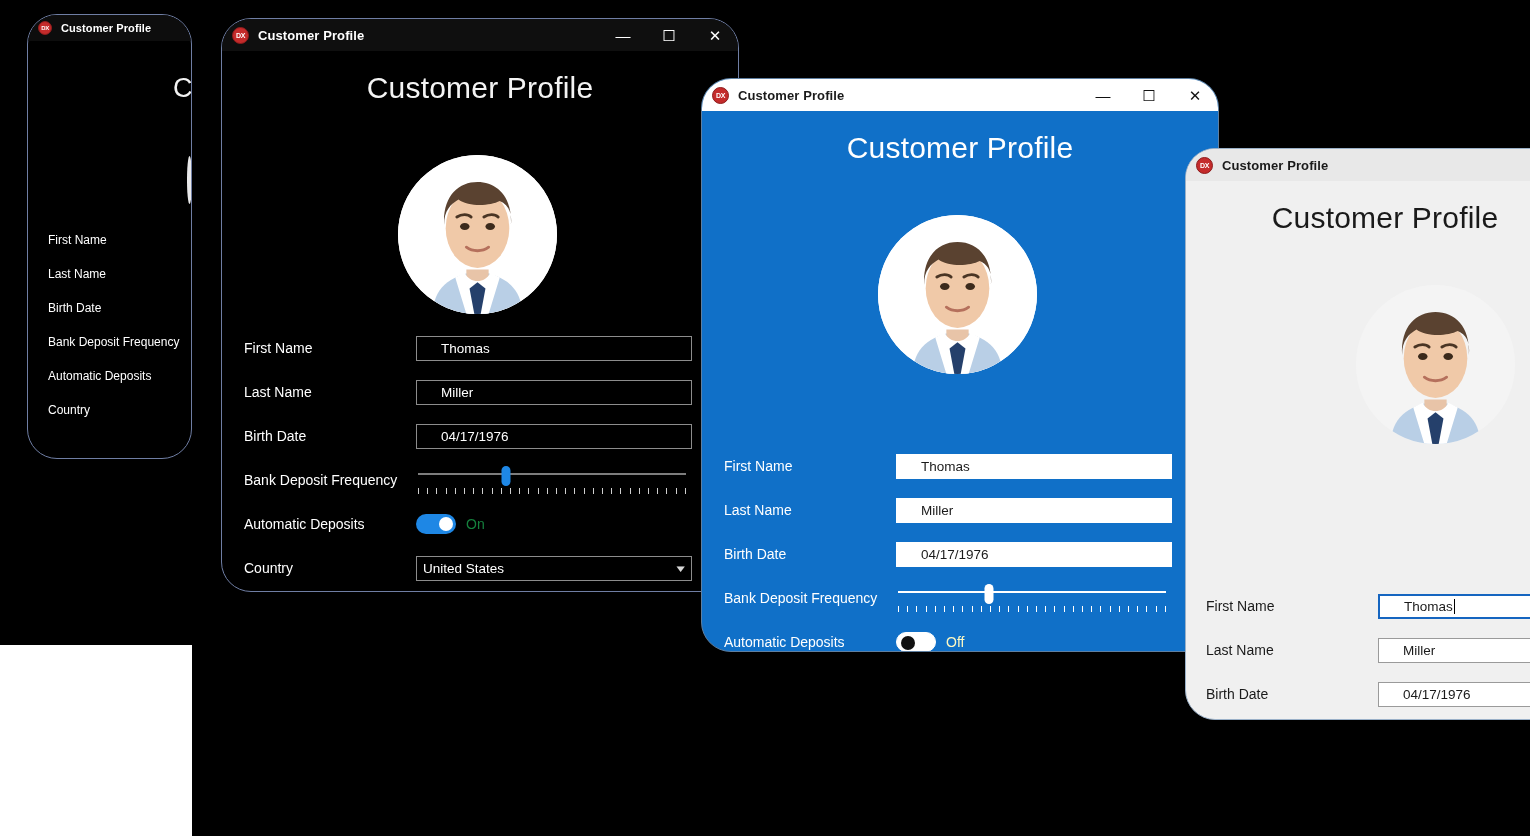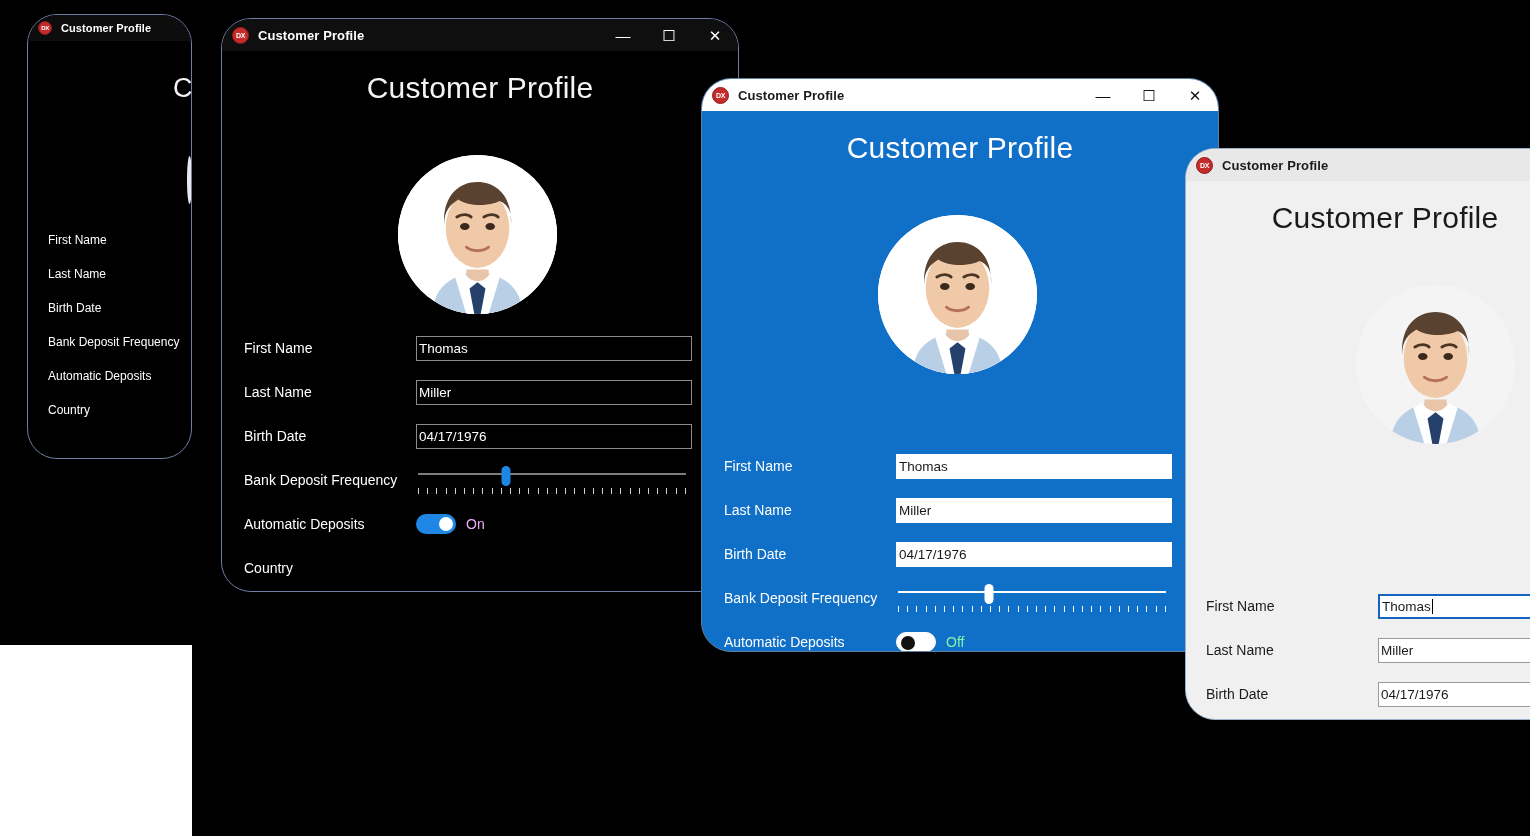--- a/index.html
+++ b/index.html
@@ -59,21 +59,21 @@
   .avatar svg { display:block; width:100%; height:100%; }
 
   
   .form { position:absolute; }
   .frow { display:flex; align-items:center; }
   .flabel { flex:0 0 auto; }
   .fctl   { flex:0 0 auto; }
 
   .tbox {
     display:flex; align-items:center;
-    padding:0 2px;
+    padding:0 24px;
     font-size:13.5px;
     border:1px solid;
     position:relative;
   }
   .combo {
     display:flex; align-items:center; justify-content:space-between;
     padding:0 7px 0 6px;
     font-size:13.5px;
     border:1px solid;
   }
@@ -127,41 +127,41 @@
   #win2 .frow { height:44px; }
   #win2 .flabel { width:172px; font-size:14px; color:#ffffff; }
   #win2 .tbox, #win2 .combo { width:276px; height:25px;
         background:#000000; border-color:#8c8c8c; color:#ffffff; }
   #win2 .slider { width:268px; height:28px; margin-left:2px;}
   #win2 .strack { background:#7d7d7d; }
   #win2 .sthumb { background:#1e87e5; }
   #win2 .sticks i { background:#cfcfcf; }
   #win2 .toggle { background:#1e87e5; }
   #win2 .knob { background:#ffffff; left:23px; }
-  #win2 .tgl-text { color:#f0abfc; }
+  #win2 .tgl-text { color:#15803d; }
 
   
   #win3 { left:701px; top:78px; width:518px; height:574px;
           background:#1070c8; border:1px solid #5f7fa0; }
   #win3 .titlebar { background:#ffffff; color:#1a1a1a; }
   #win3 .tb-btn { color:#111111; }
   #win3 .big-title { margin-top:20px; font-size:30px; color:#ffffff; }
   #win3 .avatar { position:absolute; left:176px; top:84px; width:159px; height:159px; }
   #win3 .form { left:22px; top:313px; width:472px; }
   #win3 .frow { height:44px; }
   #win3 .flabel { width:172px; font-size:14px; color:#ffffff; }
   #win3 .tbox, #win3 .combo { width:276px; height:25px;
         background:#ffffff; border-color:#ffffff; color:#1a1a1a; }
   #win3 .slider { width:268px; height:28px; margin-left:2px; }
   #win3 .strack { background:#ffffff; }
   #win3 .sthumb { background:#ffffff; }
   #win3 .sticks i { background:#ffffff; }
   #win3 .toggle { background:#ffffff; border:1px solid #ffffff; }
   #win3 .knob { background:#111111; left:4px; }
-  #win3 .tgl-text { color:#86efac; }
+  #win3 .tgl-text { color:#fef9c3; }
 
   
   #win4 { left:1185px; top:148px; width:400px; height:572px;
           background:#f0f0f0; border:1px solid #9ab0c8; }
   #win4 .titlebar { background:#e8e8e8; color:#1a1a1a; }
   #win4 .big-title { margin-top:20px; font-size:30px; color:#1a1a1a;
                      text-align:center; white-space:nowrap; }
   #win4 .avatar { position:absolute; left:170px; top:84px; width:159px; height:159px;
                   background:#f2f2f2; }
   #win4 .form { left:20px; top:383px; width:400px; }
@@ -299,20 +299,24 @@
           <div class="flabel">Automatic Deposits</div>
           <div class="fctl" style="display:flex;align-items:center;">
             <span class="toggle">
               <span class="knob"></span>
             </span>
             <span class="tgl-text">On</span>
           </div>
         </div>
         <div class="frow">
           <div class="flabel">Country</div>
+          <div class="combo fctl">
+            <span>United States</span>
+            <span class="chev">▾</span>
+          </div>
         </div>
       </div>
 
     </div>
   </div>
 
   <div class="win" id="win3">
     <div class="titlebar">
       <div class="dx-logo">DX</div>
       <div class="tb-title">Customer Profile</div>

